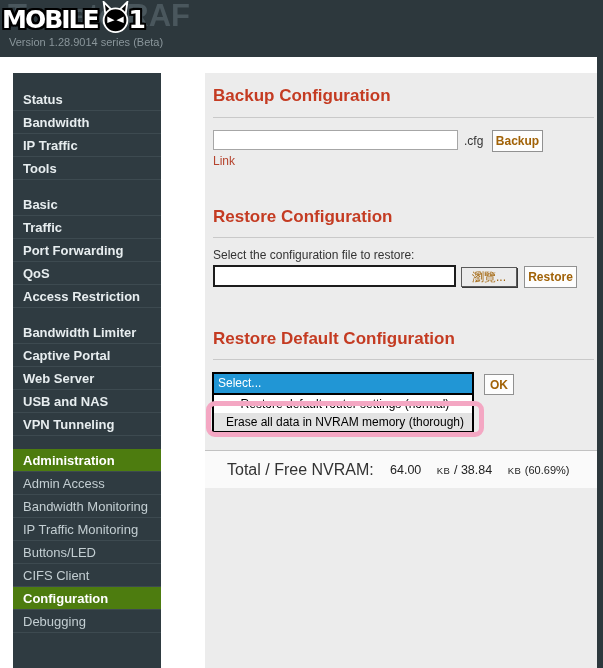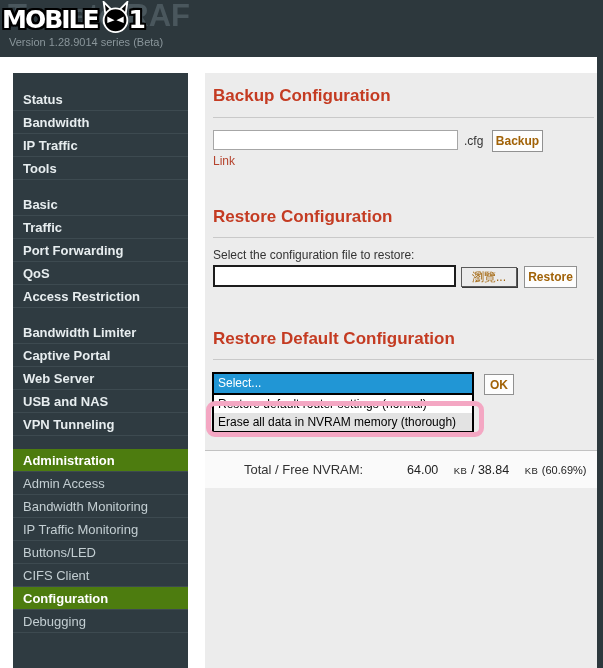--- a/index.html
+++ b/index.html
@@ -14,21 +14,21 @@
   .wm-text, .wm-one {
     font-family:"DejaVu Sans", sans-serif; font-weight:800; font-size:25px; color:#fff; letter-spacing:-2px;
     text-shadow:-2px 0 #000, 2px 0 #000, 0 -2px #000, 0 2px #000, -2px -2px #000, 2px 2px #000, -2px 2px #000, 2px -2px #000;
   }
   .wm-one { margin-left:-2px; }
   .wm-devil { margin-left:2px; }
 
   .right-strip { position:absolute; right:0; top:0; width:6px; height:668px; background:#2d383d; }
 
   
-  .sidebar { position:absolute; left:13px; top:73px; width:175px; height:595px; background:#2f3b41; padding-top:15px; overflow:hidden; }
+  .sidebar { position:absolute; left:13px; top:73px; width:148px; height:595px; background:#2f3b41; padding-top:15px; overflow:hidden; }
   .nav-gap { height:13px; }
   .nav-item, .nav-sub {
     height:23px; line-height:23px; border-bottom:1px solid #3d4a50;
     color:#e7edef; font-weight:bold; font-size:13px; padding-left:10px; cursor:pointer; white-space:nowrap;
   }
   .nav-sub { font-weight:normal; color:#c3ced2; }
   .nav-active { background:#4d7c0f; color:#ffffff; font-weight:bold; }
 
   
   .content { position:absolute; left:205px; top:73px; width:392px; height:595px; background:#ececec; }
@@ -38,29 +38,29 @@
   .link { position:absolute; font-size:12px; color:#b5432d; cursor:pointer; }
   .txt { position:absolute; background:#fff; border:1px solid #a6a6a6; height:20px; font-size:12px; padding:2px 4px; font-family:inherit; color:#222; }
   .file-input { border:2px solid #1c1c1c; height:22px; }
   .btn { position:absolute; background:#fdfdfd; border:1px solid #919191; font-size:12px; font-weight:bold; color:#a16207;
          text-align:center; cursor:pointer; font-family:inherit; padding:0; }
   .browse-btn { background:#ebebeb; border:1px solid #5a5a5a; box-shadow:1px 1px 0 #3a3a3a; font-weight:normal; }
 
   
   .sel-wrap { position:absolute; left:7px; top:299px; width:262px; }
   .sel-box { border:2px solid #000; background:#2196d5; height:23px; line-height:19px; color:#fff; font-size:12px; padding-left:4px; cursor:pointer; }
-  .sel-list { border:2px solid #000; border-top:none; background:#fff; }
+  .sel-list { border:2px solid #000; border-top:none; background:#fff;text-align:center; }
   .opt { height:18px; line-height:18px; font-size:12px; color:#000; padding-left:4px; white-space:nowrap; cursor:pointer; }
   .opt-hi { background:#e3e3e3; }
   .pink-box { position:absolute; left:-6px; top:29px; width:278px; height:36px; border:5px solid #f4a7c3; border-radius:9px; pointer-events:none; z-index:6; }
   .ok-btn { left:279px; top:301px; width:30px; height:21px; }
 
   
   .nvram { position:absolute; left:0; top:377px; width:392px; height:38px; background:#fafafa; border-top:1px solid #c2c2c2; display:flex; align-items:center; }
-  .nvram-label { margin-left:39px; width:163px; font-size:13px; color:#333; }
+  .nvram-label { margin-left:22px; width:163px; font-size:16px; color:#333; }
   .nvram-value { font-size:12.5px; color:#222; }
   .unit { font-size:9.5px; letter-spacing:0.5px;padding-left:12px; }
   .pct { font-size:11px; }
 </style>
 </head>
 <body>
 
 <div class="page">
 
   <div class="header">

